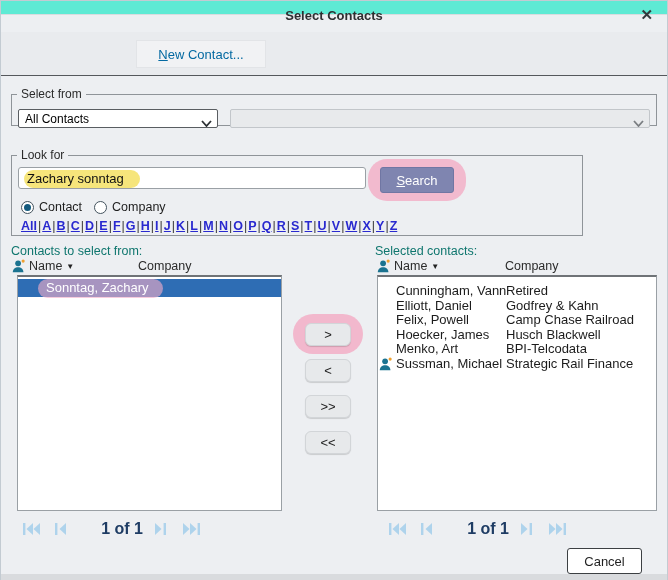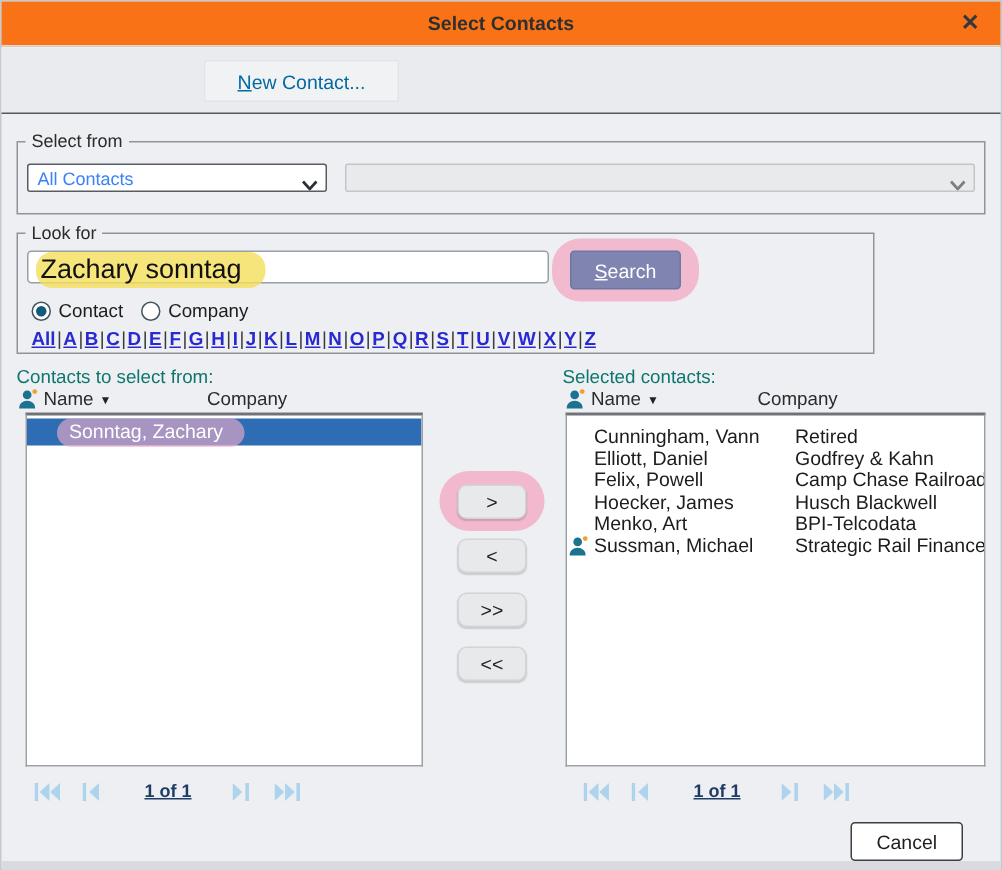--- a/index.html
+++ b/index.html
@@ -1,42 +1,42 @@
 <!DOCTYPE html>
 <html><head>
 <meta charset="utf-8">
 <style>
   * { margin:0; padding:0; box-sizing:border-box; }
   html,body { width:668px; height:580px; }
   body { font-family:"Liberation Sans", sans-serif; background:#edeff2; position:relative; overflow:hidden; }
   #app { position:absolute; inset:0; background:#edeff2; border:1px solid #c3cbd2; }
 
   
-  .titlebar { position:absolute; top:0; left:0; right:0; height:30px; background:#f97316; border-bottom:1px solid #d9dcdf; }
+  .titlebar { position:absolute; top:0; left:0; right:0; height:14px; background:#5eead4; border-bottom:1px solid #d9dcdf; }
   .title { position:absolute; top:7px; left:0; right:0; text-align:center; font-size:13px; font-weight:700; color:#2d2f31; }
   .close-x { position:absolute; top:5px; right:14px; font-size:15px; font-weight:700; color:#34383c; cursor:default; }
 
   
   .toolbar { position:absolute; top:31px; left:0; right:0; height:44px; background:#e9ebee; border-bottom:1px solid #55585c; }
   .new-contact-btn { position:absolute; left:135px; top:8px; width:130px; height:28px; background:#f1f2f4; border:1px solid #e2e4e7; font-size:13px; color:#0369a1; display:flex; align-items:center; justify-content:center; }
 
   .ak { text-decoration:underline; }
 
   
   .groupbox { position:absolute; border:1px solid #8f9499; }
   .legend { position:absolute; top:-8px; left:5px; background:#edeff2; padding:0 4px; font-size:12px; color:#2b2b2b; line-height:15px; }
-  #select-from-box { left:10px; top:93px; width:646px; height:49px; }
+  #select-from-box { left:10px; top:93px; width:646px; height:32px; }
   #look-for-box { left:10px; top:154px; width:572px; height:81px; }
 
-  .select { position:absolute; height:19px; background:#fff; border:1px solid #595d61; border-radius:2px; font-size:12px; color:#3b82f6; display:flex; align-items:center; padding:0 20px 0 6px; }
+  .select { position:absolute; height:19px; background:#fff; border:1px solid #595d61; border-radius:2px; font-size:12px; color:#000000; display:flex; align-items:center; padding:0 20px 0 6px; }
   #sel-contacts { left:6px; top:14px; width:200px; }
   #sel-secondary { left:218px; top:14px; width:420px; background:#e8eaec; border-color:#c2c6ca; }
   .chev { position:absolute; right:5px; top:6px; }
 
-  #lookfor-input { position:absolute; left:6px; top:11px; width:348px; height:22px; background:#fff; border:1px solid #9aa0a5; border-radius:3px; font-size:18px; color:#111; display:flex; align-items:flex-start; padding-left:5px; }
+  #lookfor-input { position:absolute; left:6px; top:11px; width:348px; height:22px; background:#fff; border:1px solid #9aa0a5; border-radius:3px; font-size:13px; color:#111; display:flex; align-items:flex-end; padding-left:5px; }
   .hl-yellow { background:rgba(244,222,90,.8); border-radius:11px; padding:1px 16px 2px 3px; }
 
   .search-wrap { position:absolute; left:356px; top:3px; background:rgba(243,171,196,.78); border-radius:19px; padding:8px 12px; }
   .search-btn { width:74px; height:26px; background:#7f85b0; border:1px solid #7076a3; border-radius:3px; color:#fff; font-size:13px; display:flex; align-items:center; justify-content:center; }
 
   .radio-row { position:absolute; left:9px; top:44px; display:flex; align-items:center; font-size:12.5px; color:#1d1d1d; }
   .radio { width:13px; height:13px; border-radius:50%; border:1px solid #44535e; background:#fff; position:relative; margin-right:5px; }
   .radio.checked::after { content:''; position:absolute; inset:2px; border-radius:50%; background:#145a7e; }
   .radio-label { margin-right:12px; }
 
@@ -50,37 +50,37 @@
   .hdr-name { position:absolute; font-size:12.5px; color:#2b2b2b; }
   .sort-arrow { font-size:8px; color:#222; margin-left:4px; vertical-align:1px; }
   .hdr-company { position:absolute; font-size:12.5px; color:#2b2b2b; }
 
   .listbox { position:absolute; top:274px; height:236px; background:#fff; border:1px solid #9aa0a5; border-top:2px solid #6f7377; overflow:hidden; }
   #left-listbox { left:16px; width:265px; }
   #right-listbox { left:376px; width:280px; padding-top:7px; }
 
   .list-row { position:relative; height:14.5px; font-size:13px; line-height:14.5px; color:#1c1c1c; white-space:nowrap; }
   .cell-name { position:absolute; left:18px; }
-  .cell-company { position:absolute; left:128px;margin-left:24px; }
+  .cell-company { position:absolute; left:128px; }
   .row-icon { position:absolute; left:1px; top:0; }
 
   #left-listbox .list-row.selected { height:18px; line-height:18px; background:#2e6db4; color:#fff; margin-top:2px; }
   #left-listbox .cell-name { left:28px; }
   .hl-pink-text { background:rgba(242,173,200,.62); border-radius:10px; padding:0 14px 1px 8px; margin-left:-8px; }
 
   
   .hl-wrap { position:absolute; left:292px; width:70px; height:40px; background:rgba(243,172,197,.82); border-radius:20px; }
   .xfer { position:absolute; left:304px; width:46px; height:23px; background:#e7e9eb; border:1px solid #d2d5d8; border-radius:6px; box-shadow:0 1px 1px rgba(0,0,0,.15); font-size:13px; color:#222; display:flex; align-items:center; justify-content:center; }
 
   
   .pager { position:absolute; top:514px; height:24px; }
   #left-pager { left:10px; width:272px; }
   #right-pager { left:376px; width:280px; }
   .pager-icon { position:absolute; top:6px; }
-  .pager-text { position:absolute; top:5px; left:70px; width:62px; text-align:center; font-size:12px; font-weight:700; color:#1e3c64;text-decoration:underline; }
+  .pager-text { position:absolute; top:5px; left:70px; width:62px; text-align:right; font-size:16px; font-weight:700; color:#1e3c64; }
 
   
   .save-btn { position:absolute; left:482px; top:547px; width:71px; height:26px; background:#15629e; border-radius:3px; color:#fff; font-size:13px; font-weight:700; display:flex; align-items:center; justify-content:center; }
   .cancel-btn { position:absolute; left:566px; top:547px; width:75px; height:26px; background:#fff; border:1px solid #3c4043; border-radius:3px; color:#1f1f1f; font-size:13px; display:flex; align-items:center; justify-content:center; }
   .bottom-strip { position:absolute; left:0; right:0; top:573px; height:7px; background:#d9dbde; }
 </style>
 </head>
 <body>
 
 <div id="app">

